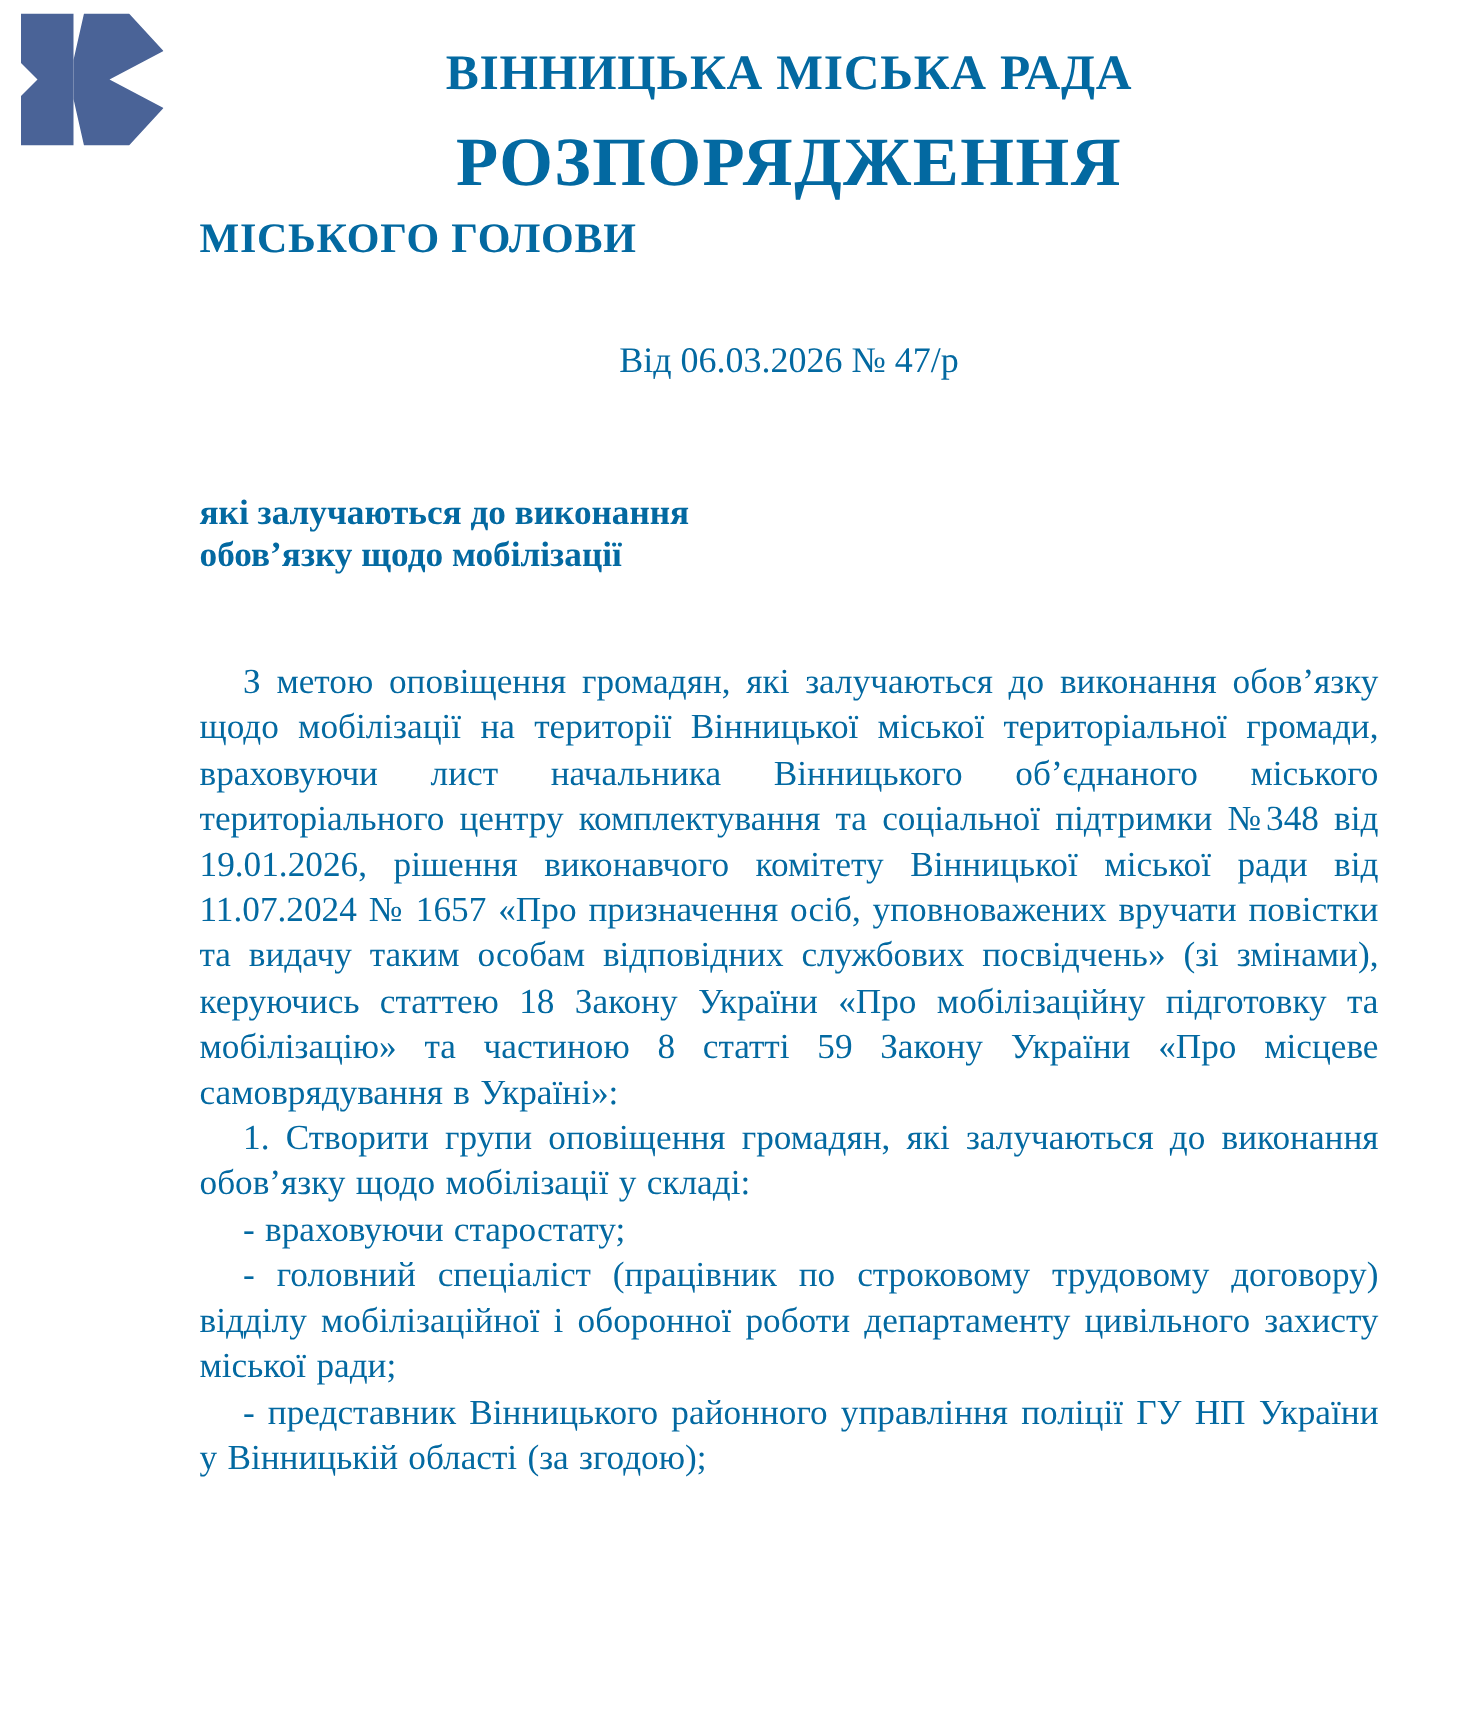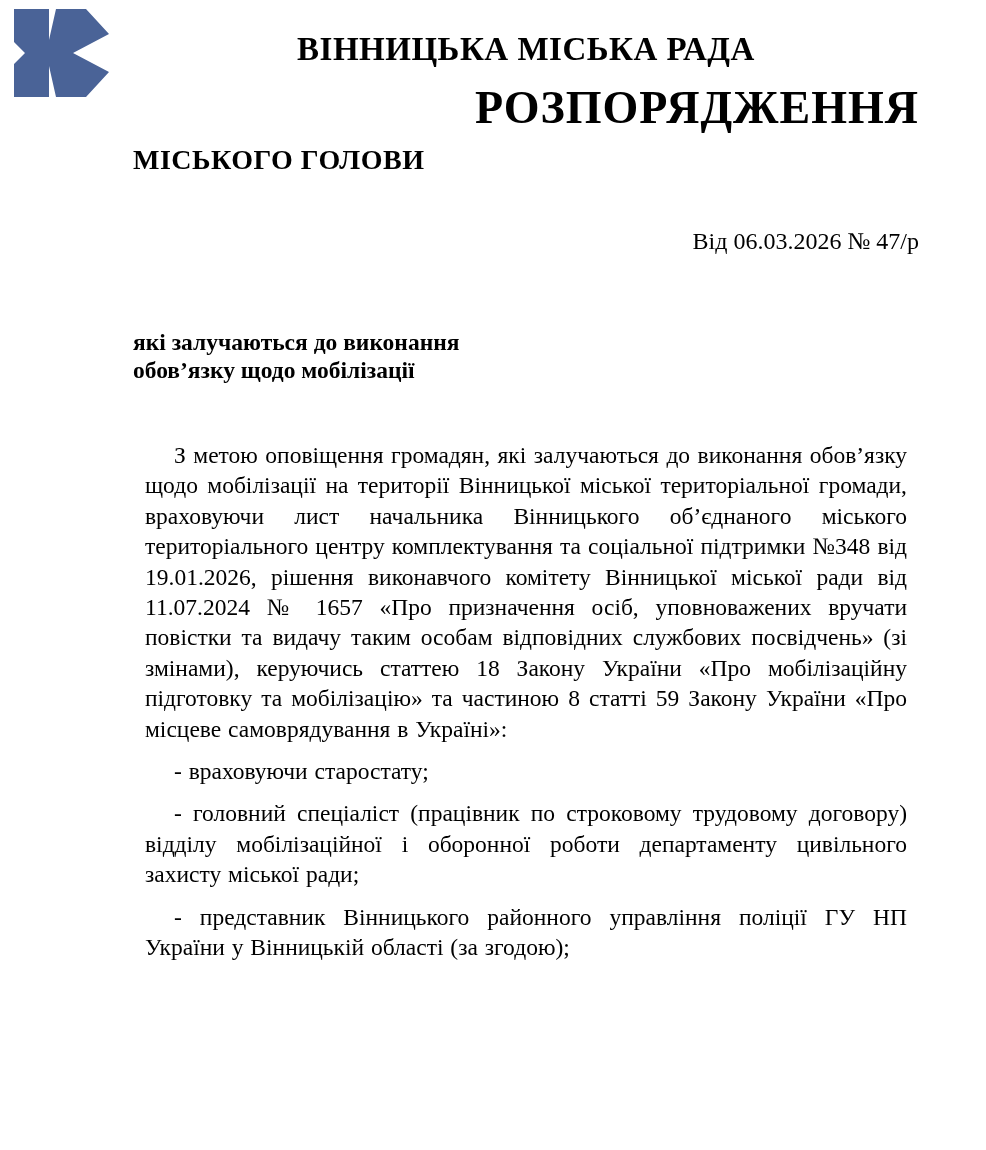--- a/index.html
+++ b/index.html
@@ -2,21 +2,21 @@
 <html><head>
 <meta charset="utf-8">
 <style>
   html, body { margin: 0; padding: 0; background: #ffffff; }
   .page {
     position: relative;
     width: 986px;
     height: 1150px;
     background: #ffffff;
     font-family: "Liberation Serif", serif;
-    color: #000000;
+    color: #0369a1;
     overflow: hidden;
   }
   .logo {
     position: absolute;
     left: 14px;
     top: 9px;
     width: 95px;
     height: 88px;
   }
   .content {
@@ -27,54 +27,54 @@
   }
   .org {
     text-align: center;
     font-weight: 700;
     font-size: 33px;
     line-height: 38px;
     margin-top: 30px;
     letter-spacing: 0.5px;
   }
   .doctype {
-    text-align: right;
+    text-align: center;
     font-weight: 700;
     font-size: 46px;
     line-height: 52px;
     margin-top: 14px;
     letter-spacing: 1px;
   }
   .subtype {
     text-align: left;
     font-weight: 700;
     font-size: 28px;
     line-height: 33px;
     margin-top: 9px;
     letter-spacing: 0.5px;
   }
   .dateline {
-    text-align: right;
+    text-align: center;
     font-size: 24px;
     line-height: 30px;
     margin-top: 50px;
   }
   .subject {
     font-weight: 700;
     font-size: 23.5px;
     line-height: 28px;
     margin-top: 72px;
   }
   .bodytext { margin-top: 56px; }
   .para {
     font-size: 23.5px;
     line-height: 30.4px;
     text-align: justify;
     text-indent: 29px;
-    margin: 12px;
+    margin: 0;
     word-spacing: 1px;
   }
 </style>
 </head>
 <body>
 
 <div class="page">
 
   <div class="logo">
     <svg viewBox="0 0 95 88" width="95" height="88">
@@ -93,19 +93,20 @@
 
     <div class="dateline">Від 06.03.2026 № 47/р</div>
 
     <div class="subject">
       <div>які залучаються до виконання</div>
       <div>обов’язку щодо мобілізації</div>
     </div>
 
     <div class="bodytext">
       <p class="para">З метою оповіщення громадян, які залучаються до виконання обов’язку щодо мобілізації на території Вінницької міської територіальної громади, враховуючи лист начальника Вінницького об’єднаного міського територіального центру комплектування та соціальної підтримки №348 від 19.01.2026, рішення виконавчого комітету Вінницької міської ради від 11.07.2024 № 1657 «Про призначення осіб, уповноважених вручати повістки та видачу таким особам відповідних службових посвідчень» (зі змінами), керуючись статтею 18 Закону України «Про мобілізаційну підготовку та мобілізацію» та частиною 8 статті 59 Закону України «Про місцеве самоврядування в Україні»:</p>
+      <p class="para">1. Створити групи оповіщення громадян, які залучаються до виконання обов’язку щодо мобілізації у складі:</p>
       <p class="para">- враховуючи старостату;</p>
       <p class="para">- головний спеціаліст (працівник по строковому трудовому договору) відділу мобілізаційної і оборонної роботи департаменту цивільного захисту міської ради;</p>
       <p class="para">- представник Вінницького районного управління поліції ГУ НП України у Вінницькій області (за згодою);</p>
     </div>
 
   </div>
 </div>
 
 </body></html>

